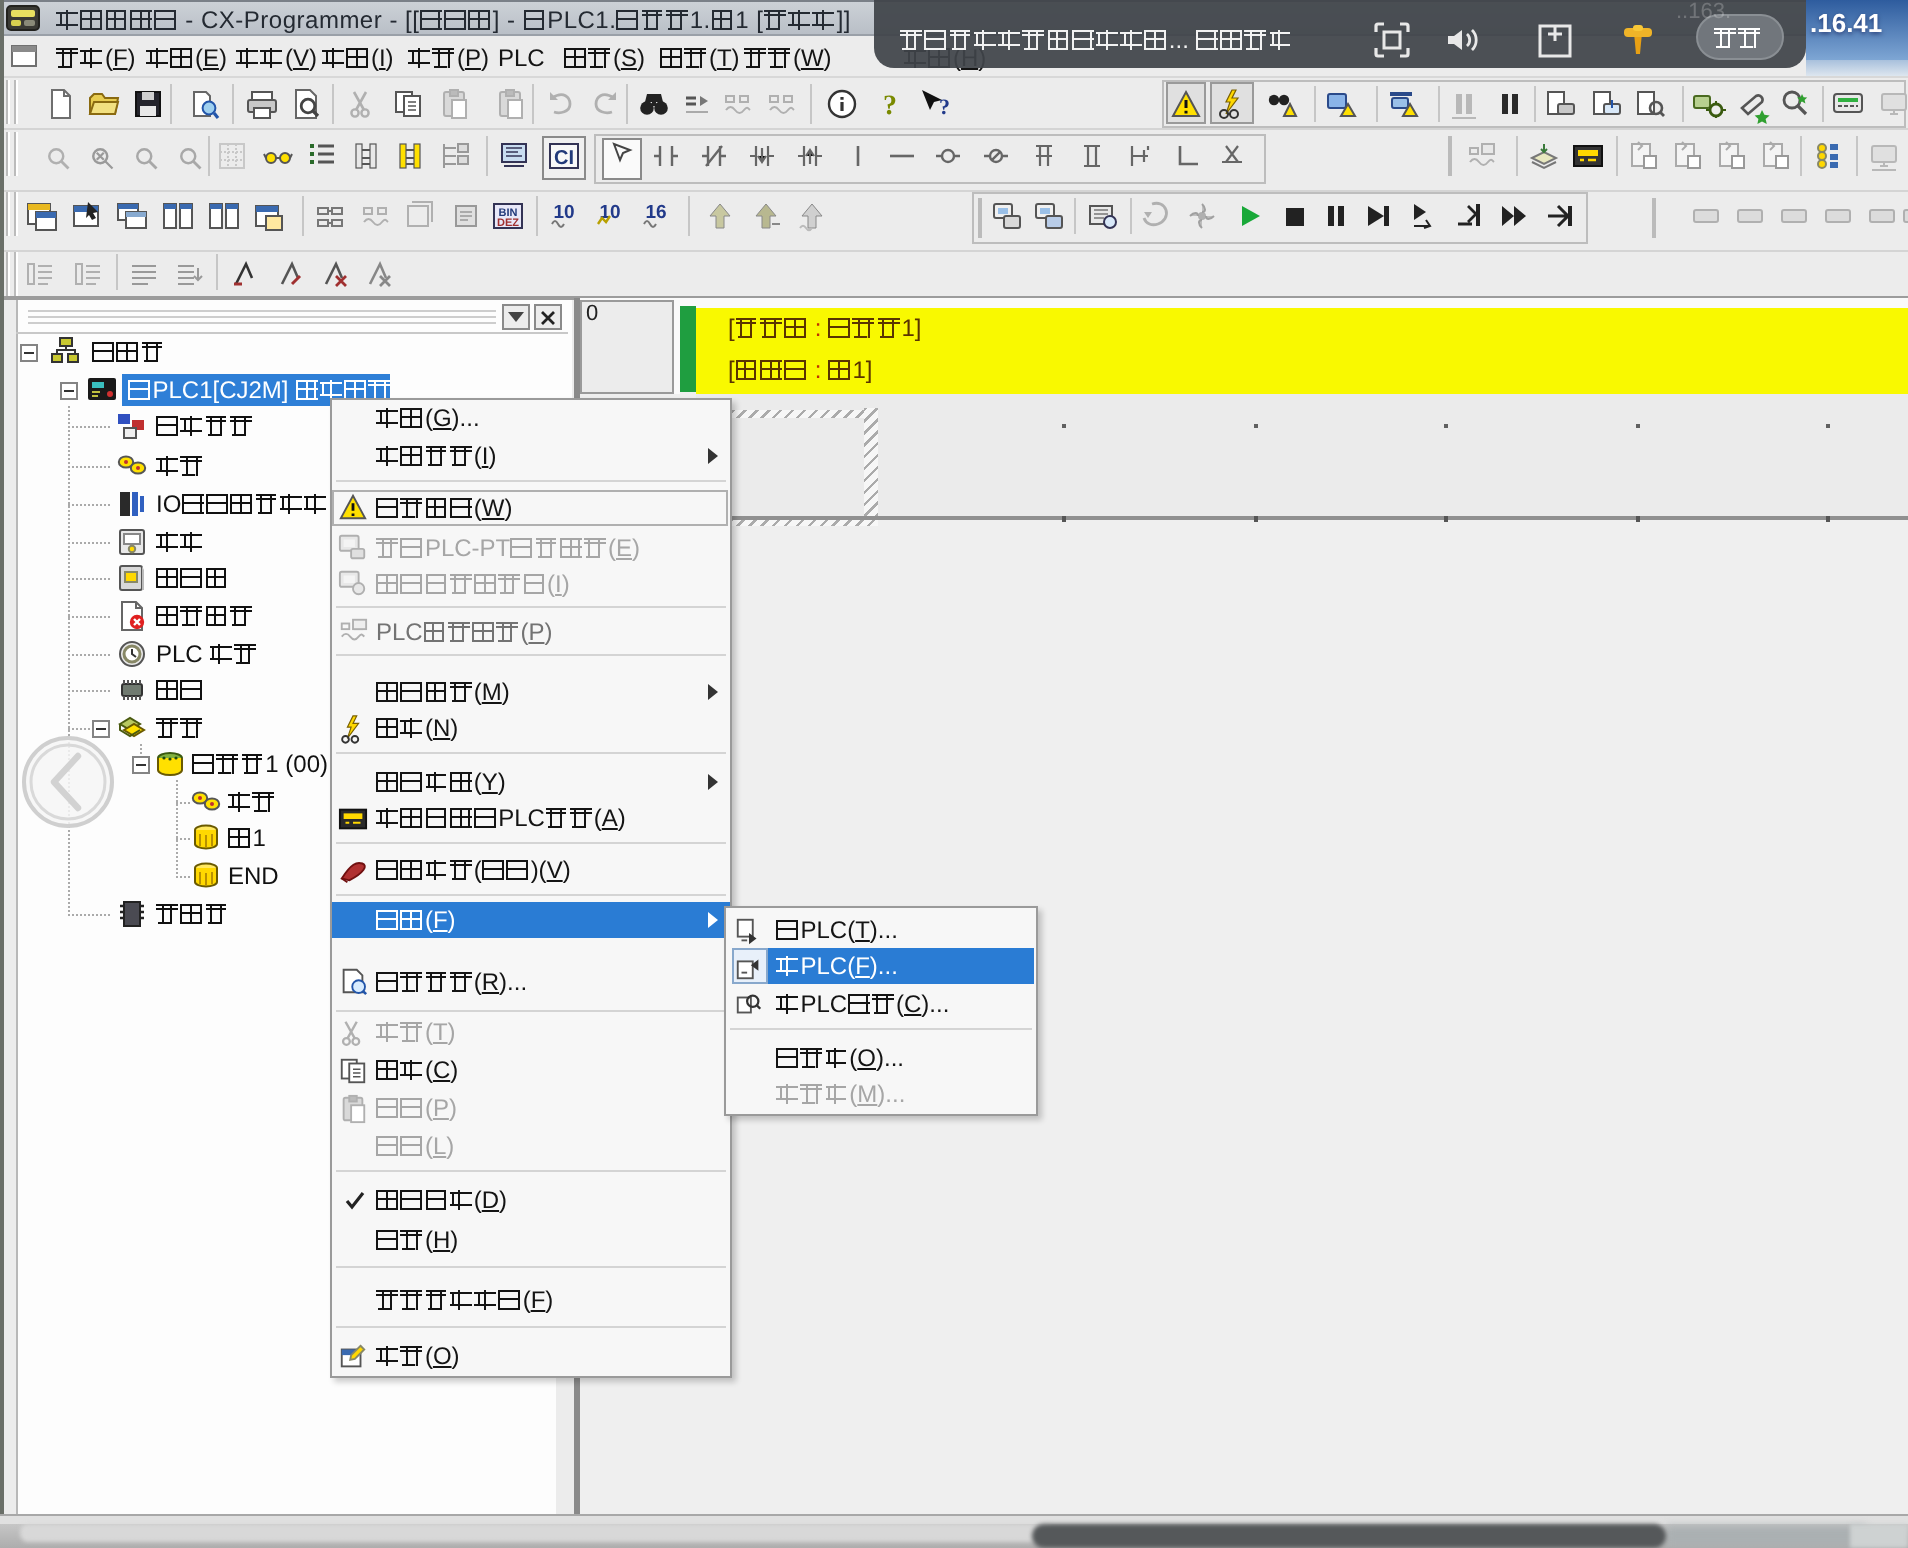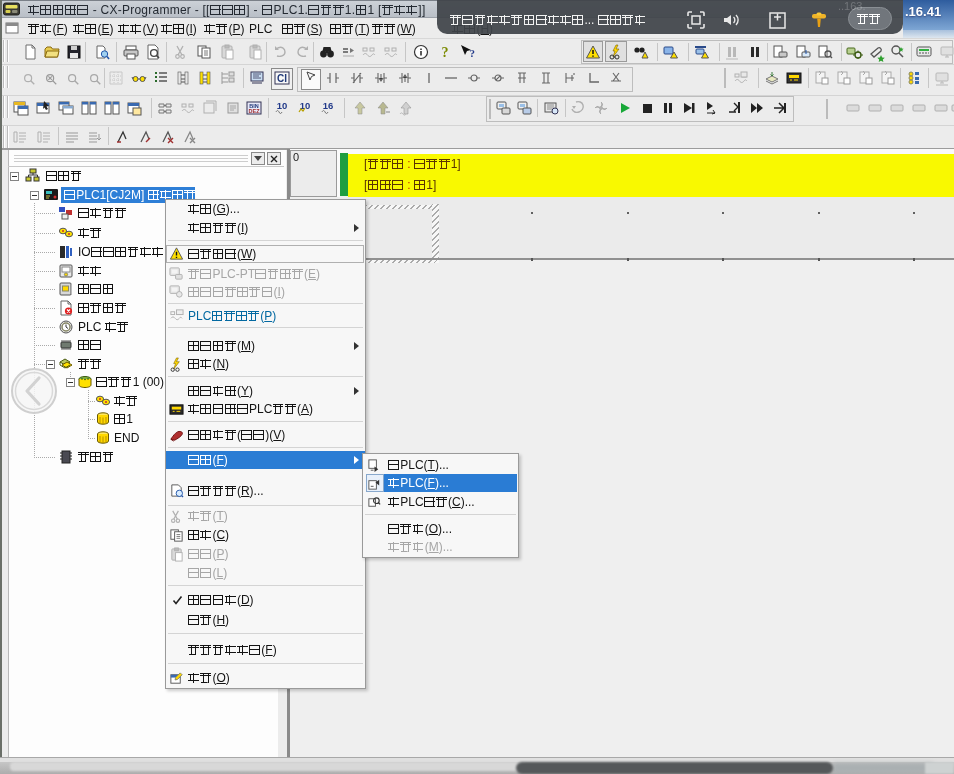--- a/index.html
+++ b/index.html
@@ -756,21 +756,21 @@
 <div style="position:absolute;left:165px;top:199px;width:201px;height:490px;background:#f7f7f7;border:1px solid #9a9a9a;box-shadow:2px 2px 3px rgba(0,0,0,.2)"></div>
 <div style="position:absolute;left:188px;top:202px;font-size:12px;color:#141414;white-space:nowrap"><i class="g g2"></i><i class="g g1"></i>(<u>G</u>)...</div>
 <div style="position:absolute;left:188px;top:221px;font-size:12px;color:#141414;white-space:nowrap"><i class="g g2"></i><i class="g g1"></i><i class="g g3"></i><i class="g g3"></i>(<u>I</u>)</div>
 <div style="position:absolute;left:354px;top:224px;width:0;height:0;border-left:5px solid #333;border-top:4px solid transparent;border-bottom:4px solid transparent"></div>
 <div style="position:absolute;left:168px;top:240px;width:195px;height:1px;background:#d4d4d4"></div>
 <div style="position:absolute;left:188px;top:247px;font-size:12px;color:#141414;white-space:nowrap"><i class="g g0"></i><i class="g g3"></i><i class="g g1"></i><i class="g g0"></i>(<u>W</u>)</div>
 <div style="position:absolute;left:166px;top:245px;width:198px;height:18px;border:1px solid #b0b0b0"></div>
 <div style="position:absolute;left:188px;top:267px;font-size:12px;color:#a6a6a6;white-space:nowrap"><i class="g g3"></i><i class="g g0"></i>PLC-PT<i class="g g0"></i><i class="g g3"></i><i class="g g1"></i><i class="g g3"></i>(<u>E</u>)</div>
 <div style="position:absolute;left:188px;top:285px;font-size:12px;color:#a6a6a6;white-space:nowrap"><i class="g g1"></i><i class="g g0"></i><i class="g g0"></i><i class="g g3"></i><i class="g g1"></i><i class="g g3"></i><i class="g g0"></i>(<u>I</u>)</div>
 <div style="position:absolute;left:168px;top:303px;width:195px;height:1px;background:#d4d4d4"></div>
-<div style="position:absolute;left:188px;top:309px;font-size:12px;color:#0369a1;white-space:nowrap">PLC<i class="g g1"></i><i class="g g3"></i><i class="g g1"></i><i class="g g3"></i>(<u>P</u>)</div>
+<div style="position:absolute;left:188px;top:309px;font-size:12px;color:#737373;white-space:nowrap">PLC<i class="g g1"></i><i class="g g3"></i><i class="g g1"></i><i class="g g3"></i>(<u>P</u>)</div>
 <div style="position:absolute;left:168px;top:327px;width:195px;height:1px;background:#d4d4d4"></div>
 <div style="position:absolute;left:188px;top:339px;font-size:12px;color:#141414;white-space:nowrap"><i class="g g1"></i><i class="g g0"></i><i class="g g1"></i><i class="g g3"></i>(<u>M</u>)</div>
 <div style="position:absolute;left:354px;top:342px;width:0;height:0;border-left:5px solid #333;border-top:4px solid transparent;border-bottom:4px solid transparent"></div>
 <div style="position:absolute;left:188px;top:357px;font-size:12px;color:#141414;white-space:nowrap"><i class="g g1"></i><i class="g g2"></i>(<u>N</u>)</div>
 <div style="position:absolute;left:168px;top:376px;width:195px;height:1px;background:#d4d4d4"></div>
 <div style="position:absolute;left:188px;top:384px;font-size:12px;color:#141414;white-space:nowrap"><i class="g g1"></i><i class="g g0"></i><i class="g g2"></i><i class="g g1"></i>(<u>Y</u>)</div>
 <div style="position:absolute;left:354px;top:387px;width:0;height:0;border-left:5px solid #333;border-top:4px solid transparent;border-bottom:4px solid transparent"></div>
 <div style="position:absolute;left:188px;top:402px;font-size:12px;color:#141414;white-space:nowrap"><i class="g g2"></i><i class="g g1"></i><i class="g g0"></i><i class="g g1"></i><i class="g g0"></i>PLC<i class="g g3"></i><i class="g g3"></i>(<u>A</u>)</div>
 <div style="position:absolute;left:168px;top:421px;width:195px;height:1px;background:#d4d4d4"></div>
 <div style="position:absolute;left:188px;top:428px;font-size:12px;color:#141414;white-space:nowrap"><i class="g g0"></i><i class="g g1"></i><i class="g g2"></i><i class="g g3"></i>(<i class="g g0"></i><i class="g g0"></i>)(<u>V</u>)</div>

